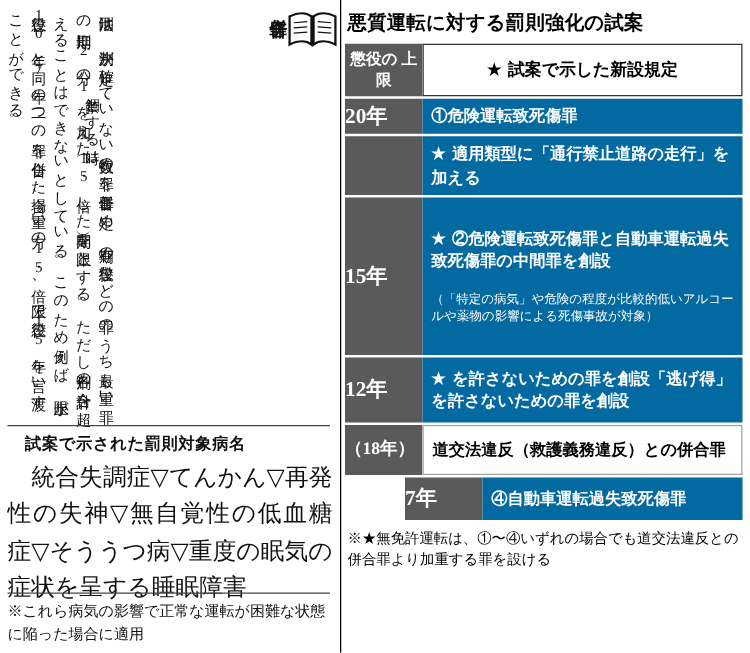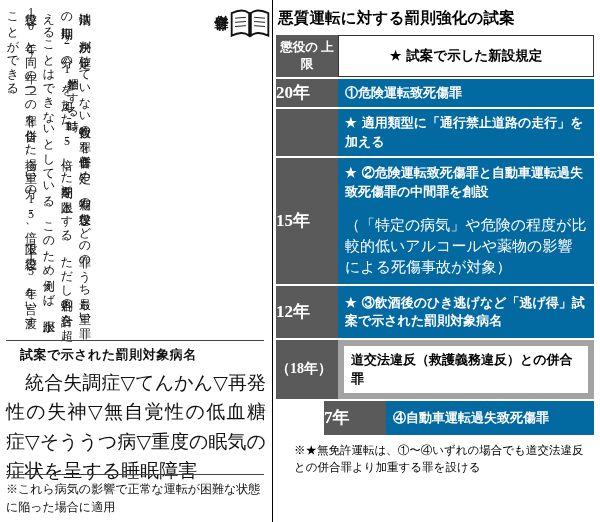--- a/index.html
+++ b/index.html
@@ -172,42 +172,41 @@
     border:1px solid #333;
     font-weight:bold;
     font-size:13.5px;
     flex-direction:row;
     align-items:center;
     padding:6px 8px;
   }
   .cell-body.light{
     background:#ffffff;
     color:#000;
-    border:6px solid #a3a3a3;
+    border:1px solid #a3a3a3;
     font-weight:bold;
   }
   .sub{
     display:block;
-    font-size:15px;
+    font-size:10px;
     font-weight:normal;
     line-height:1.4;
     margin-top:14px;
   }
   .star{
     font-size:13px;
     margin-right:5px;
   }
   .item-line{display:block;font-weight:bold;}
   .note{
     margin-top:7px;
     font-size:11.5px;
     line-height:1.45;
     color:#000;
     padding-left:2px;
-    margin-left:16px;
   }
   .divider-v{
     position:absolute;
     left:272px;top:0;
     width:1px;height:522px;
     background:#000;
   }
 </style>
 </head>
 <body>
@@ -281,21 +280,21 @@
         <div class="cell-year">15年</div>
         <div class="cell-body">
           <span class="item-line"><span class="star">★</span><span>②危険運転致死傷罪と自動車運転過失致死傷罪の中間罪を創設</span></span>
           <span class="sub">（「特定の病気」や危険の程度が比較的低いアルコールや薬物の影響による死傷事故が対象）</span>
         </div>
       </div>
 
       <div class="row" style="min-height:52px;">
         <div class="cell-year">12年</div>
         <div class="cell-body">
-          <span class="item-line"><span class="star">★</span><span>③飲酒後のひき逃げなど「逃げ得」試案で示された罰則対象病名</span></span>
+          <span class="item-line"><span class="star">★</span><span>を許さないための罪を創設「逃げ得」を許さないための罪を創設</span></span>
         </div>
       </div>
 
       <div class="row" style="min-height:40px;">
         <div class="cell-year small">（18年）</div>
         <div class="cell-body light">
           <span class="item-line">道交法違反（救護義務違反）との併合罪</span>
         </div>
       </div>
 

